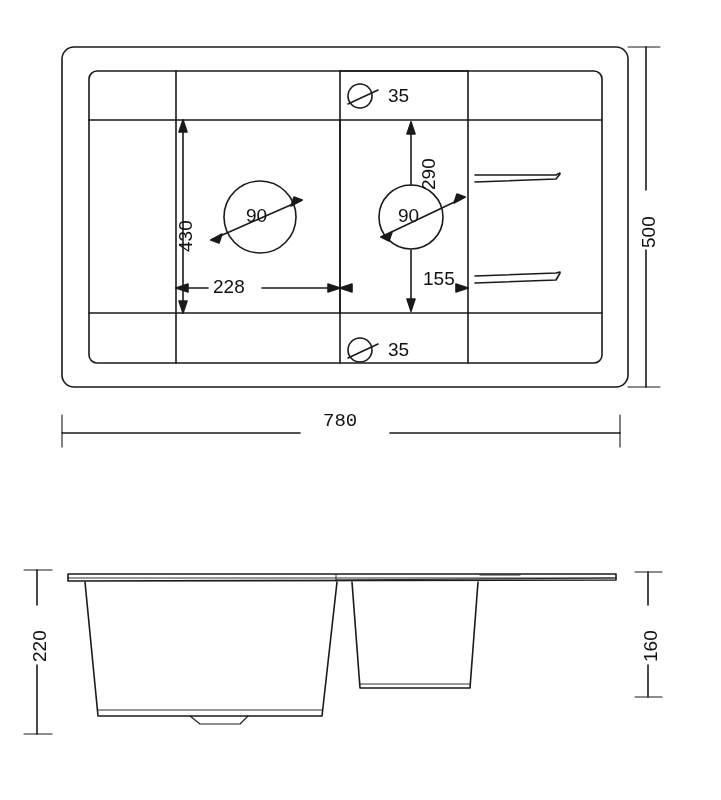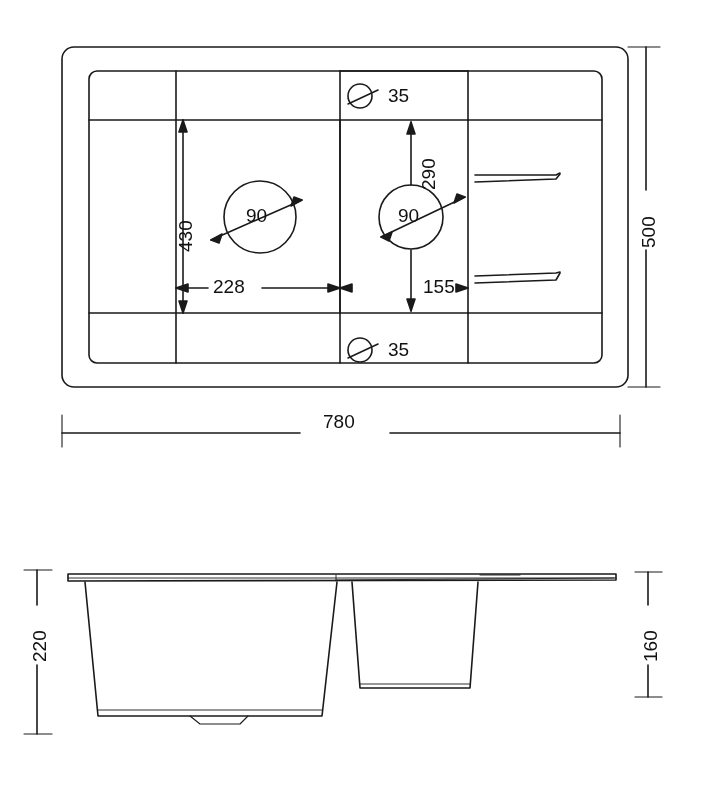--- a/index.html
+++ b/index.html
@@ -171,17 +171,17 @@
   </g>
 </svg>
 
 <div class="dim-label" style="left:388px; top:86px;">35</div>
 <div class="dim-label" style="left:388px; top:340px;">35</div>
 <div class="dim-label vert" style="left:419px; top:190px;">290</div>
 <div class="dim-label vert" style="left:176px; top:252px;">430</div>
 <div class="dim-label" style="left:246px; top:206px;">90</div>
 <div class="dim-label" style="left:398px; top:206px;">90</div>
 <div class="dim-label" style="left:213px; top:277px;">228</div>
-<div class="dim-label" style="left:423px; top:277px;">155</div>
+<div class="dim-label" style="left:423px; top:269px;">155</div>
 <div class="dim-label vert" style="left:639px; top:248px;">500</div>
-<div class="dim-label" style="left:323px; top:412px;">780</div>
+<div class="dim-label" style="left:323px; top:412px;font-family:Liberation Mono, monospace;">780</div>
 <div class="dim-label vert" style="left:30px; top:662px;">220</div>
 <div class="dim-label vert" style="left:641px; top:662px;">160</div>
 
 </body></html>

